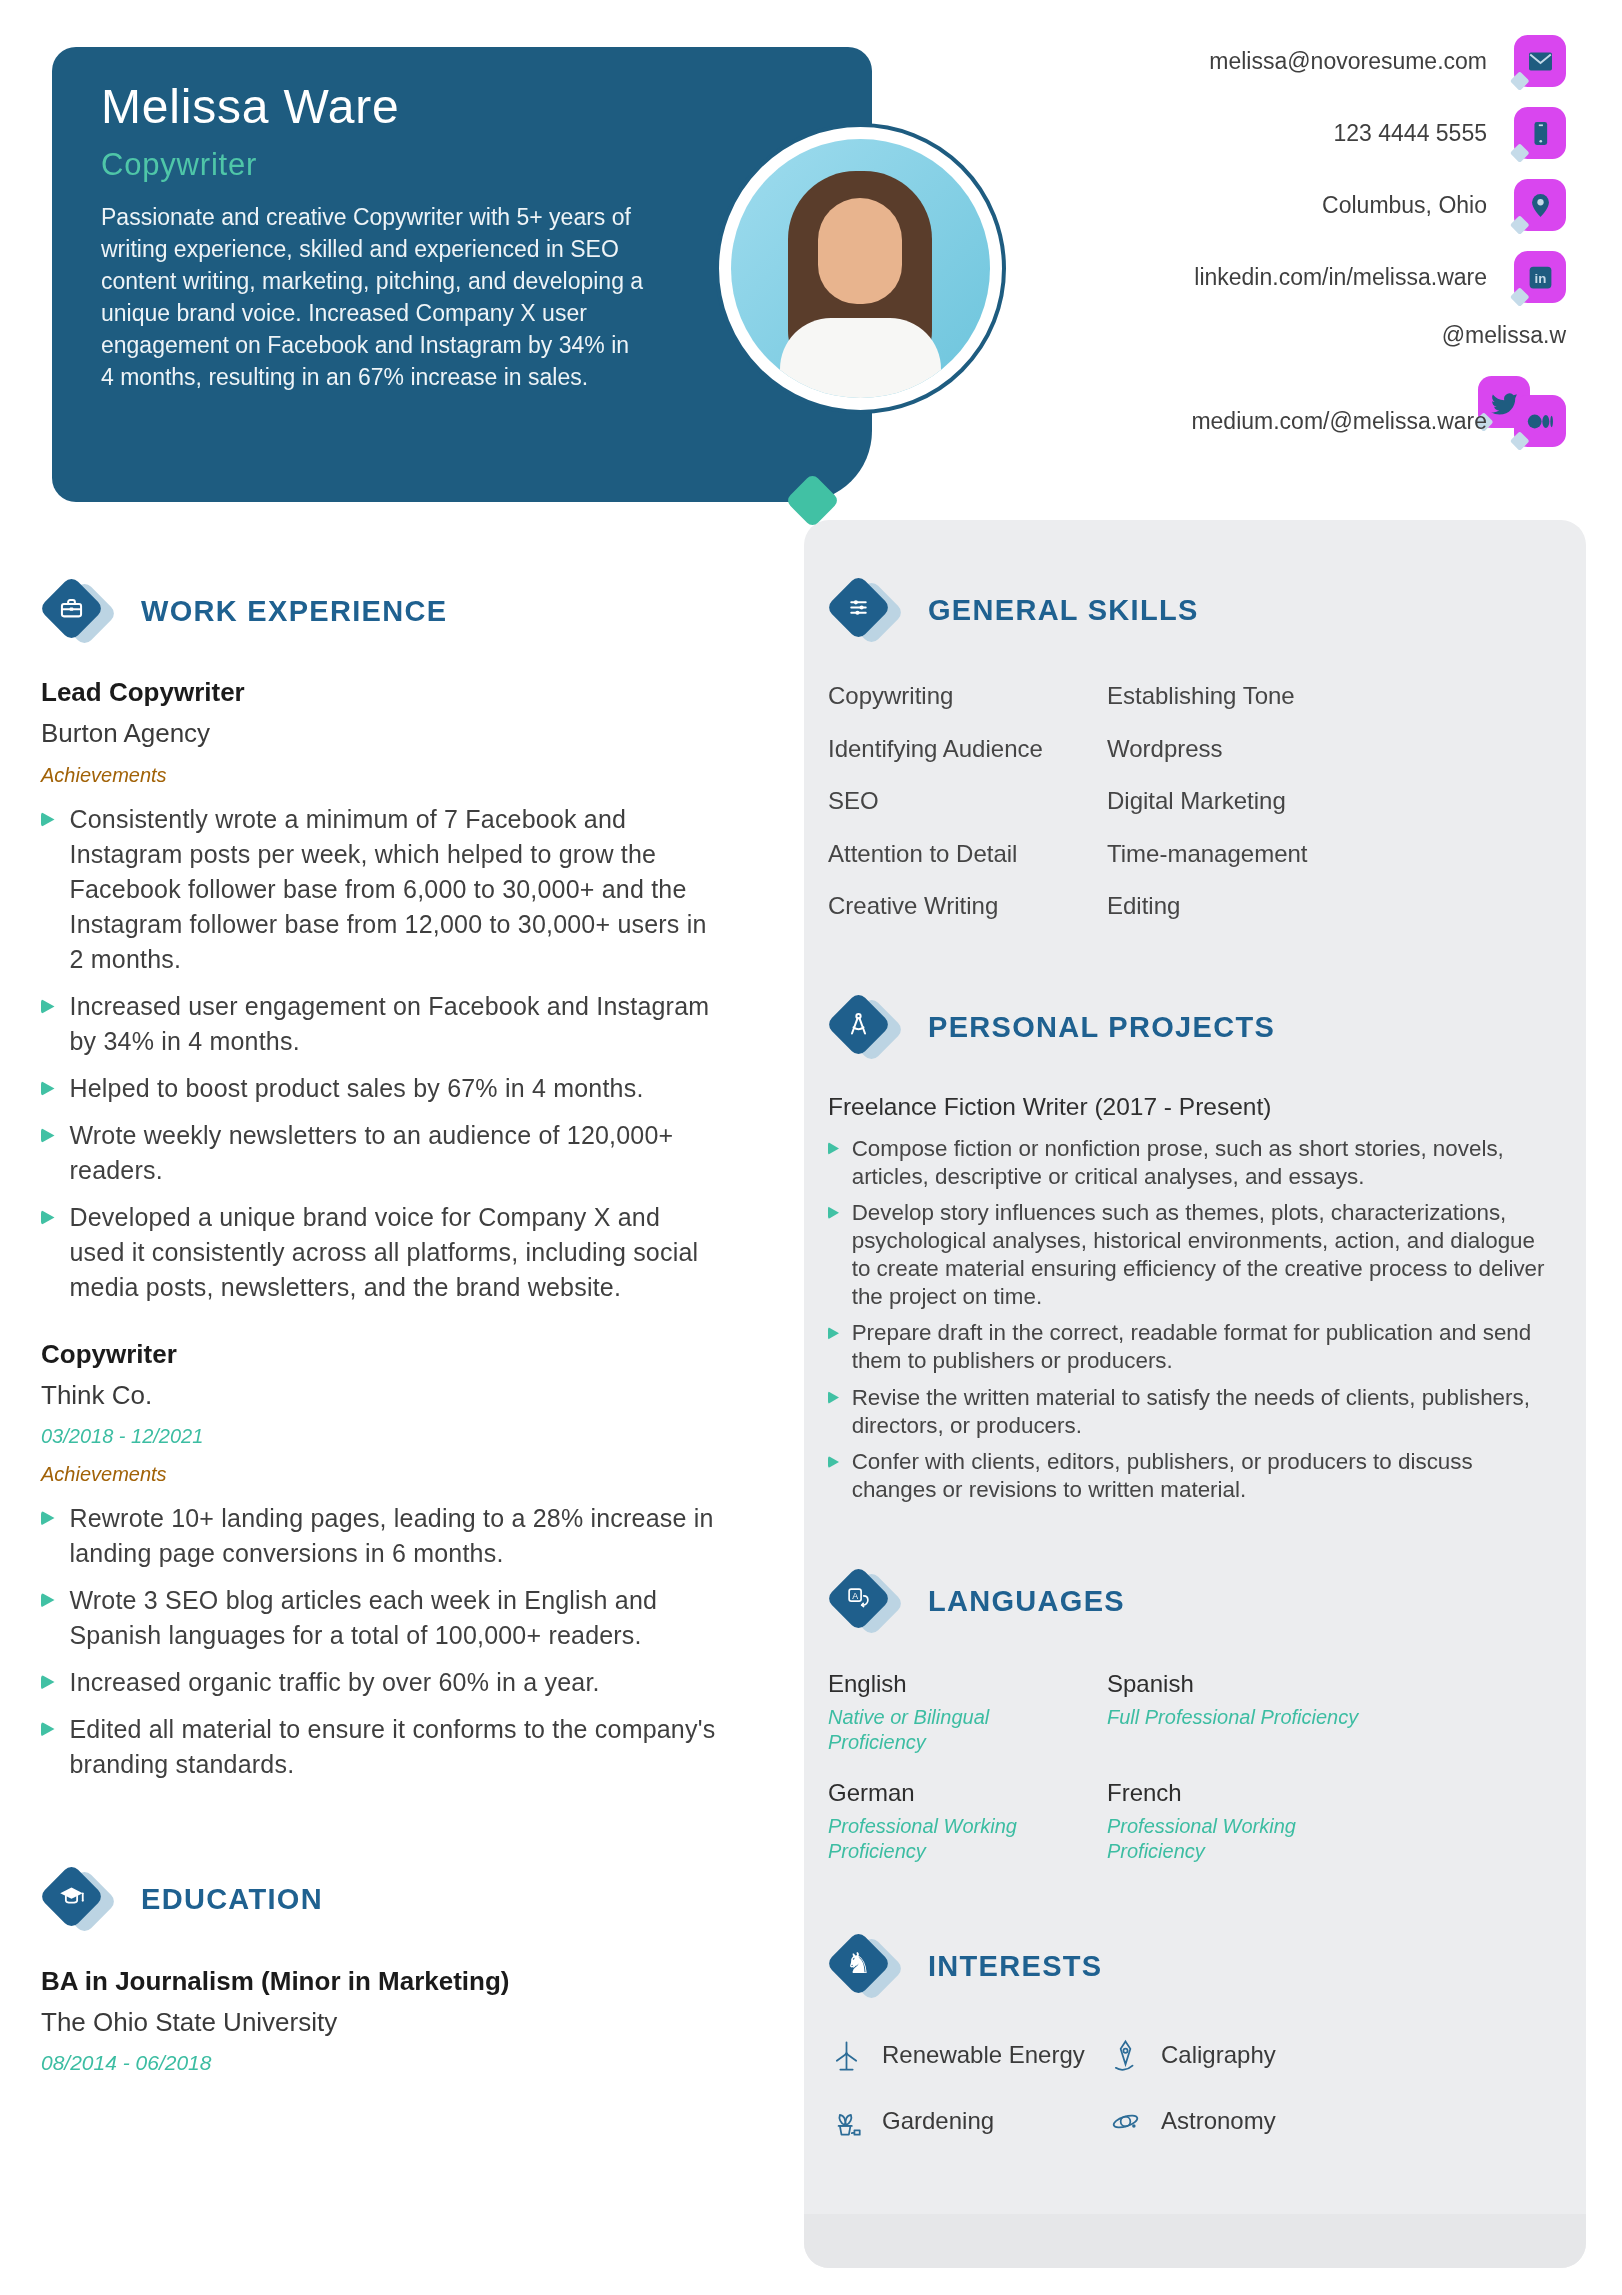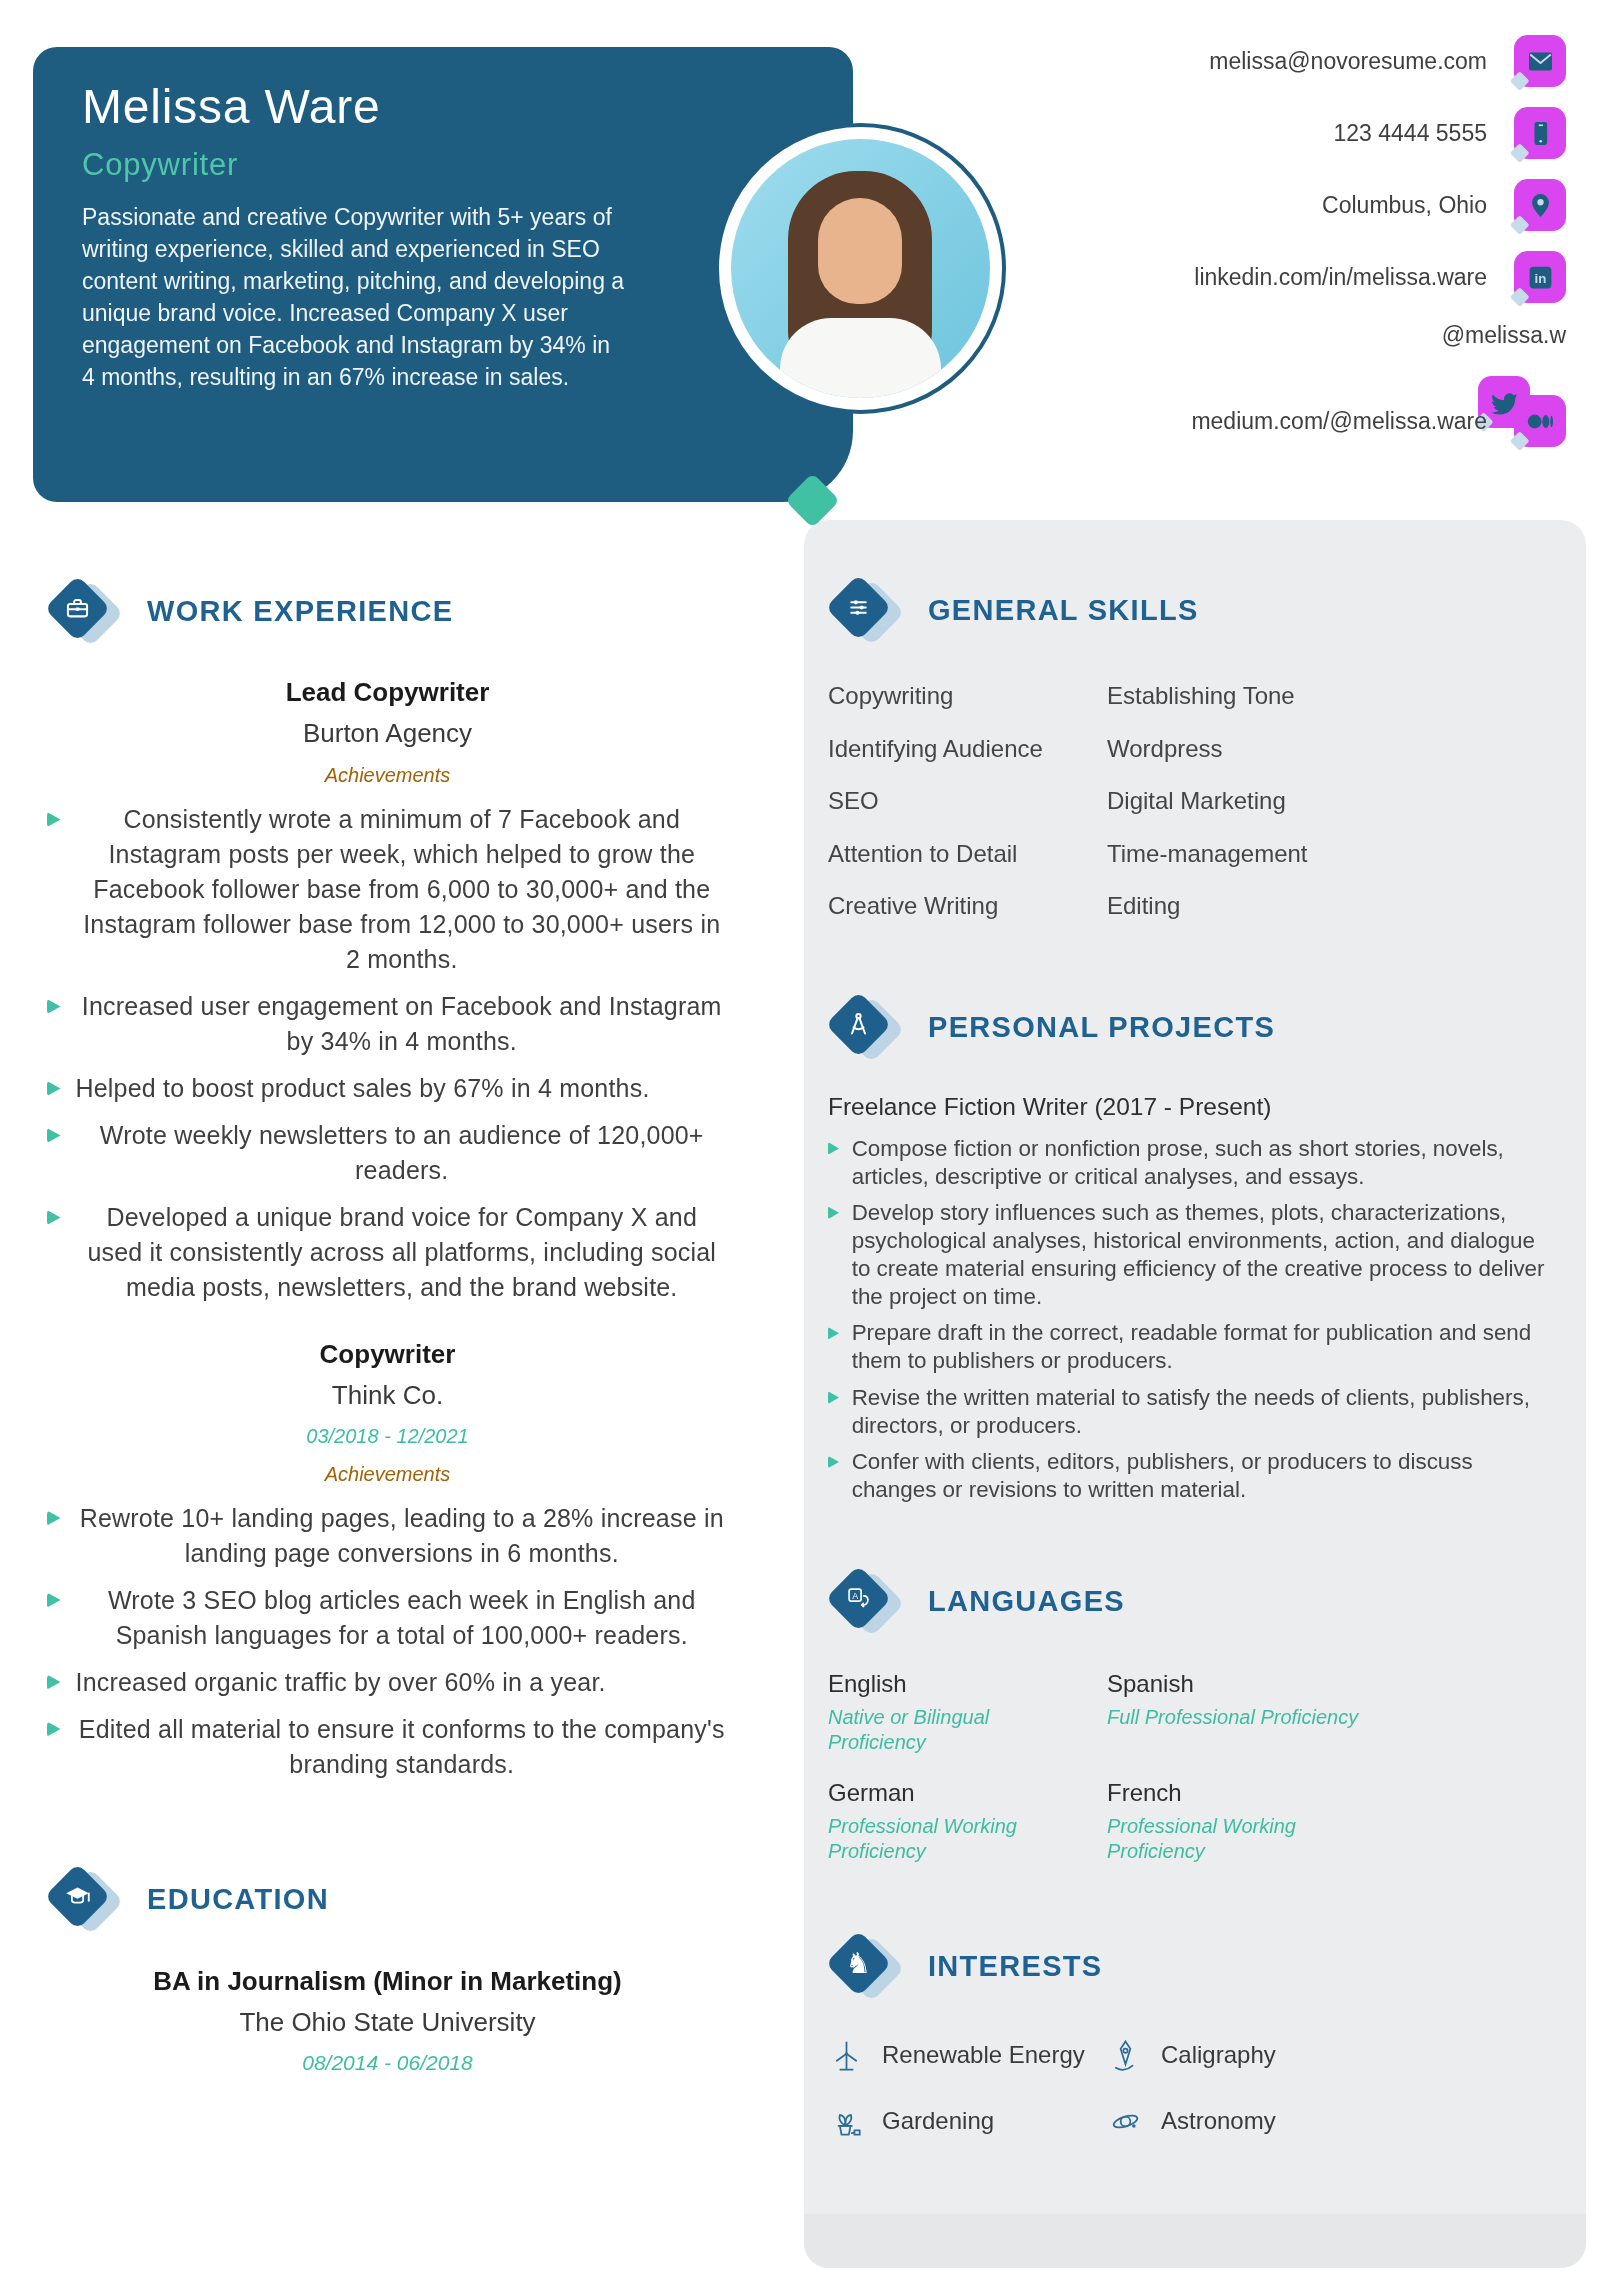--- a/index.html
+++ b/index.html
@@ -1,21 +1,21 @@
 <!DOCTYPE html>
 <html style="font-size:13.5px"><head>
 <meta charset="utf-8">
 <style>
   html,body{margin:0;padding:0;}
   body{width:1622px;height:2295px;position:relative;background:#ffffff;
        font-family:"Liberation Sans", sans-serif;-webkit-font-smoothing:antialiased;}
   .page{position:absolute;inset:0;overflow:hidden;}
 
   
-  .header-card{position:absolute;left:33px;top:47px;width:820px;height:455px;
+  .header-card{position:absolute;left:52px;top:47px;width:820px;height:455px;
     background:#1e5c80;border-radius:24px 24px 71px 24px;}
   .name{position:absolute;left:49px;top:32px;font-size:48px;color:#ffffff;letter-spacing:0.8px;font-weight:400;}
   .role-title{position:absolute;left:49px;top:100px;font-size:31px;color:#4fc6a8;letter-spacing:0.8px;}
   .summary{position:absolute;left:49px;top:154px;width:547px;font-size:23px;line-height:32px;color:#eef4f7;}
 
   
   .photo-ring{position:absolute;left:715px;top:123px;width:291px;height:291px;border-radius:50%;
     background:#ffffff;border:4.2px solid #1e5c80;box-sizing:border-box;}
   .photo{position:absolute;left:12px;top:12px;width:259px;height:259px;border-radius:50%;overflow:hidden;
     background:linear-gradient(135deg,#9fdcee 0%,#6cc4dc 100%);}
@@ -40,21 +40,21 @@
   
   .sec-head{display:flex;align-items:center;gap:27px;}
   .dicon{position:relative;width:73px;height:73px;flex:0 0 73px;}
   .dicon .shadow{position:absolute;left:20px;top:15px;width:47px;height:47px;background:#bcd4e3;border-radius:9.3px;transform:rotate(45deg);}
   .dicon .main{position:absolute;left:6.8px;top:10px;width:47px;height:47px;background:#1f5f8c;border-radius:9.3px;transform:rotate(45deg);}
   .dicon .glyph{position:absolute;left:6.8px;top:10px;width:47px;height:47px;display:flex;align-items:center;justify-content:center;}
   .sec-title{font-size:29px;font-weight:bold;color:#1f6190;letter-spacing:1.3px;}
   .knight{font-family:"DejaVu Sans", sans-serif;font-size:29px;color:#ffffff;line-height:1;}
 
   
-  .left-col{position:absolute;left:47px;top:575px;width:681px;text-align:center;}
+  .left-col{position:absolute;left:41px;top:575px;width:681px;}
   .job-role{font-size:26px;font-weight:bold;color:#1b1b1b;margin-top:29px;}
   .job-company{font-size:26px;color:#3a3a3a;margin-top:10px;}
   .job-dates{font-size:20px;font-style:italic;color:#3cbda2;margin-top:13.5px;}
   .ach-label{font-size:20px;font-style:italic;color:#a16207;margin-top:15px;}
   .bullets{margin-top:15px;}
   .bullet{display:flex;gap:15px;margin-bottom:12px;}
   .marker{flex:0 0 13.5px;width:13.5px;height:15px;margin-top:10px;background:#41c1a4;
     clip-path:polygon(0 0,100% 50%,0 100%);border-radius:3.4px;}
   .btext{font-size:25px;line-height:35px;color:#3f3f3f;letter-spacing:0.2px;}
   .edu-head{margin-top:81px;}

